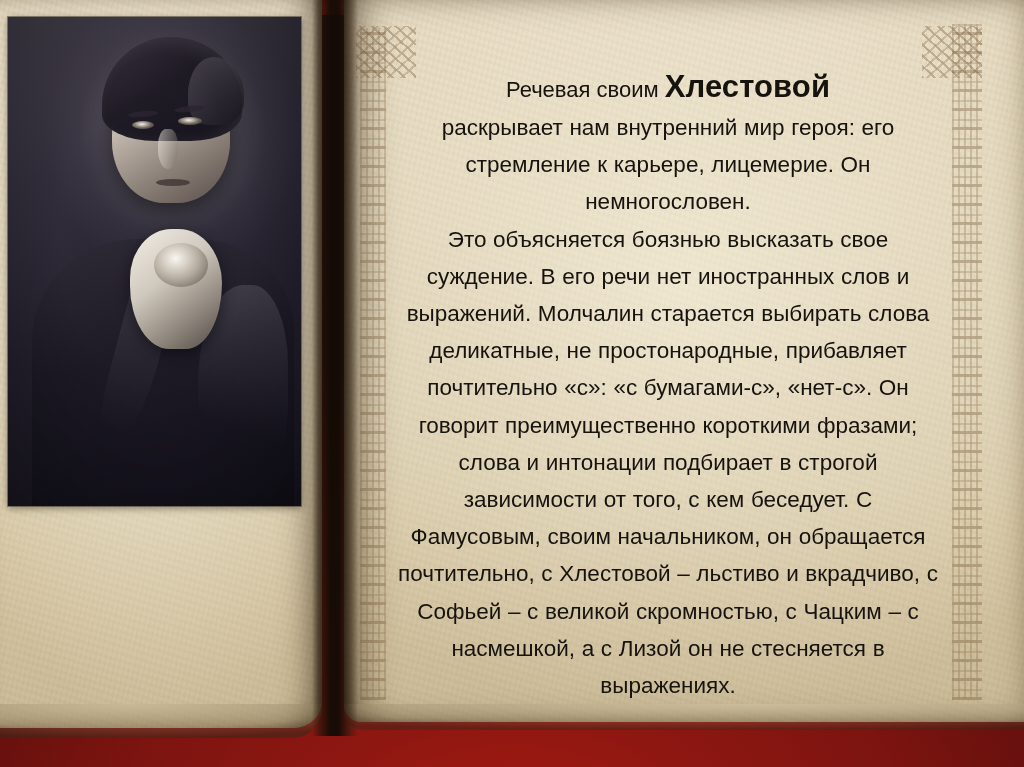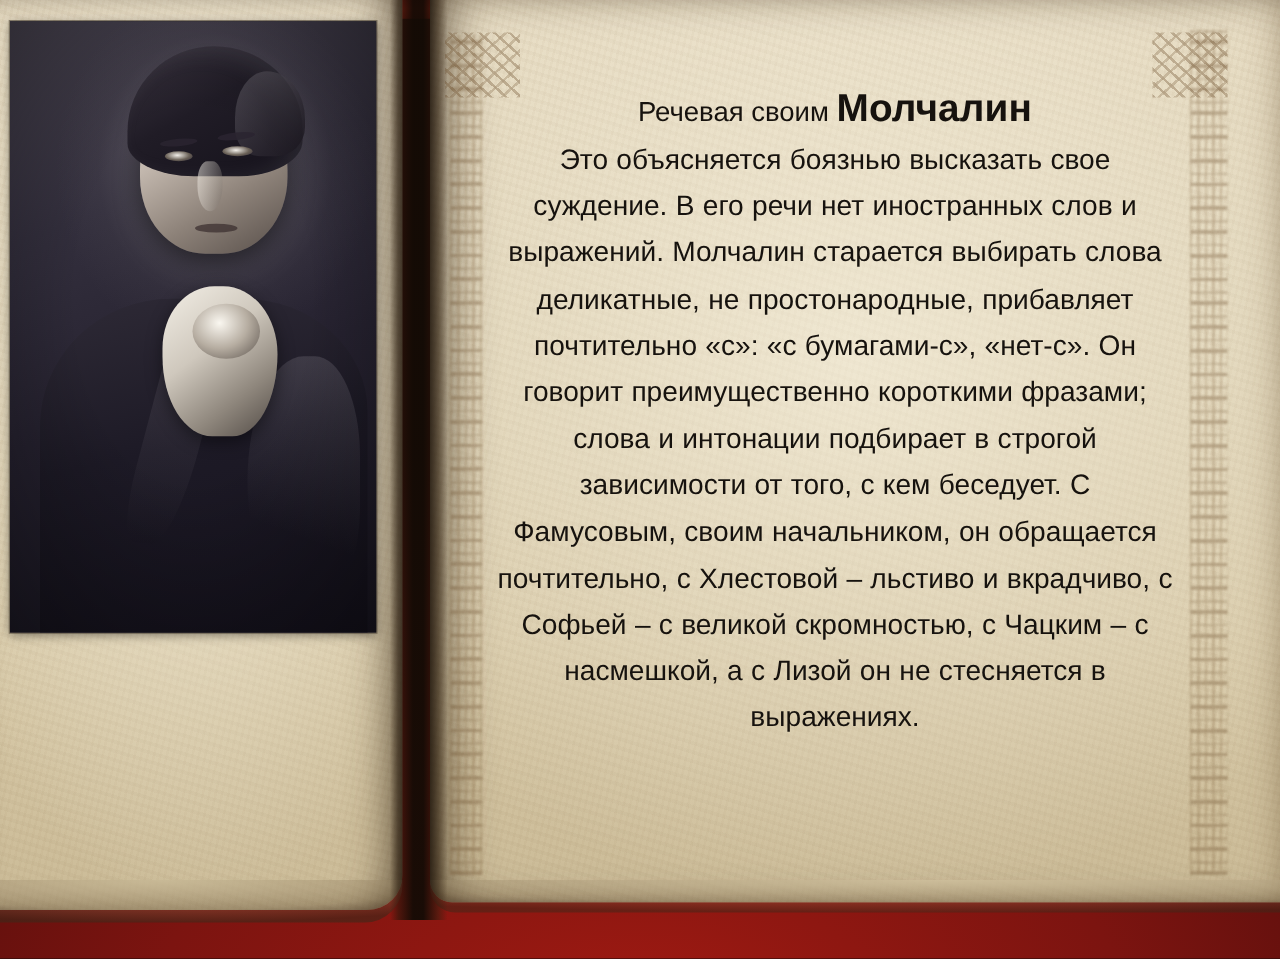--- a/index.html
+++ b/index.html
@@ -303,17 +303,18 @@
   <div class="page page-right"></div>
 
   <div class="ornament ornament-left"></div>
   <div class="ornament ornament-right"></div>
   <div class="ornament-corner oc-tl"></div>
   <div class="ornament-corner oc-tr"></div>
 
   <div class="gutter"></div>
 
   <div class="text-col">
-    <p class="headline"><span>Речевая своим </span><span class="hl-name">Молчалин</span></p>
+    <p class="headline"><span>Речевая своим </span><span class="hl-name">Хлестовой</span></p>
+    <p class="body-text">раскрывает нам внутренний мир героя: его стремление к карьере, лицемерие. Он немногословен.</p>
     <p class="body-text">Это объясняется боязнью высказать свое суждение. В его речи нет иностранных слов и выражений. Молчалин старается выбирать слова деликатные, не простонародные, прибавляет почтительно «с»: «с бумагами-с», «нет-с». Он говорит преимущественно короткими фразами; слова и интонации подбирает в строгой зависимости от того, с кем беседует. С Фамусовым, своим начальником, он обращается почтительно, с Хлестовой – льстиво и вкрадчиво, с Софьей – с великой скромностью, с Чацким – с насмешкой, а с Лизой он не стесняется в выражениях.</p>
   </div>
 
 </div>
 
 </body></html>

